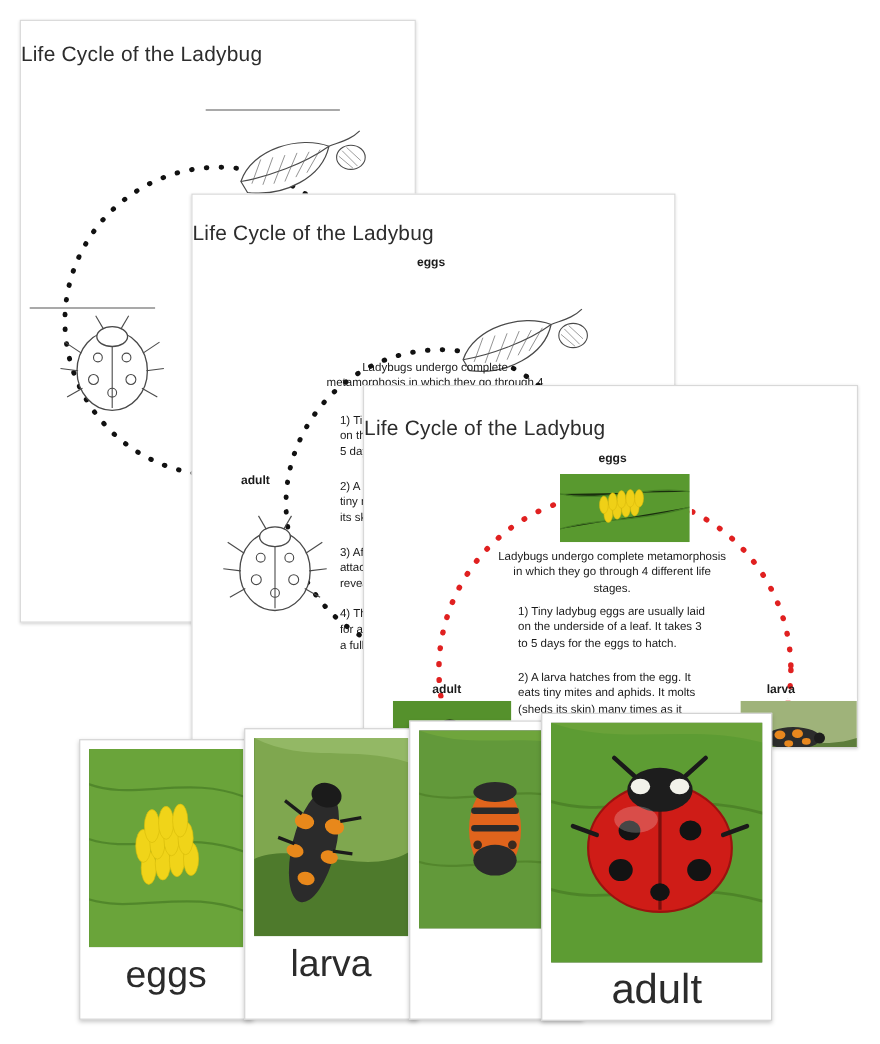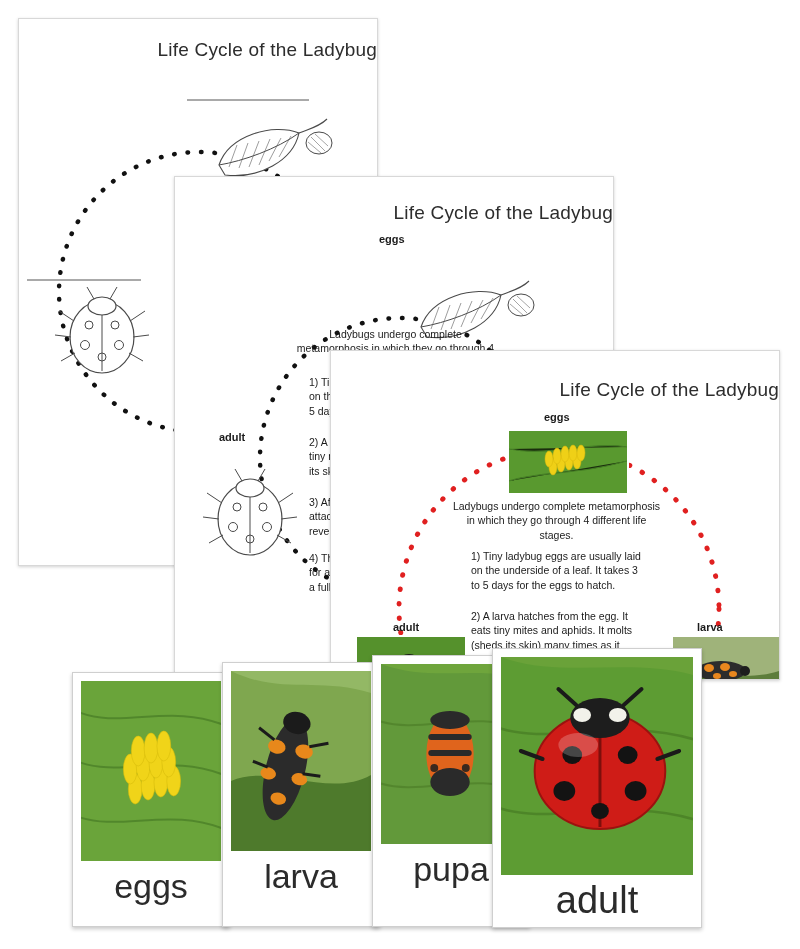--- a/index.html
+++ b/index.html
@@ -15,21 +15,21 @@
   
   .card{
     position:absolute;
     background:#ffffff;
     border:1px solid #d8d8d8;
     box-shadow:0 1px 3px rgba(0,0,0,.18);
     box-sizing:border-box;
     overflow:hidden;
   }
   .card .title{
-    text-align:right;
+    text-align:left;
     font-size:20px;
     color:#2d2d2d;
     font-weight:400;
     letter-spacing:.2px;
   }
 
   
   #card1{left:18px;top:18px;width:360px;height:548px;}
   #card1 .title{margin-top:20px;font-size:19px;}
 
@@ -354,21 +354,20 @@
             <rect x="18" y="40" width="44" height="6" rx="3"></rect>
             <ellipse cx="40" cy="72" rx="20" ry="14"></ellipse>
           </g>
           <g fill="#1f1f1f" opacity=".85">
             <circle cx="24" cy="58" r="4"></circle>
               <circle cx="56" cy="58" r="4"></circle>
           </g>
         </g>
       </svg>
     </div>
-    <div class="cap">pupa</div>
   </div>
 
   <div class="photocard" id="pc4">
     <div class="ph">
       <svg width="100%" height="100%" viewBox="0 0 194 218" preserveAspectRatio="none">
         <rect width="194" height="218" fill="#6aa239"></rect>
         <path d="M0,0 C60,22 130,0 194,18 L194,218 L0,218 Z" fill="#5d9c33"></path>
         <g stroke="#4a7f26" stroke-width="2.5" fill="none" opacity=".8">
           <path d="M-5,70 C50,90 120,58 200,84"></path>
           <path d="M-5,150 C50,170 120,138 200,164"></path>

